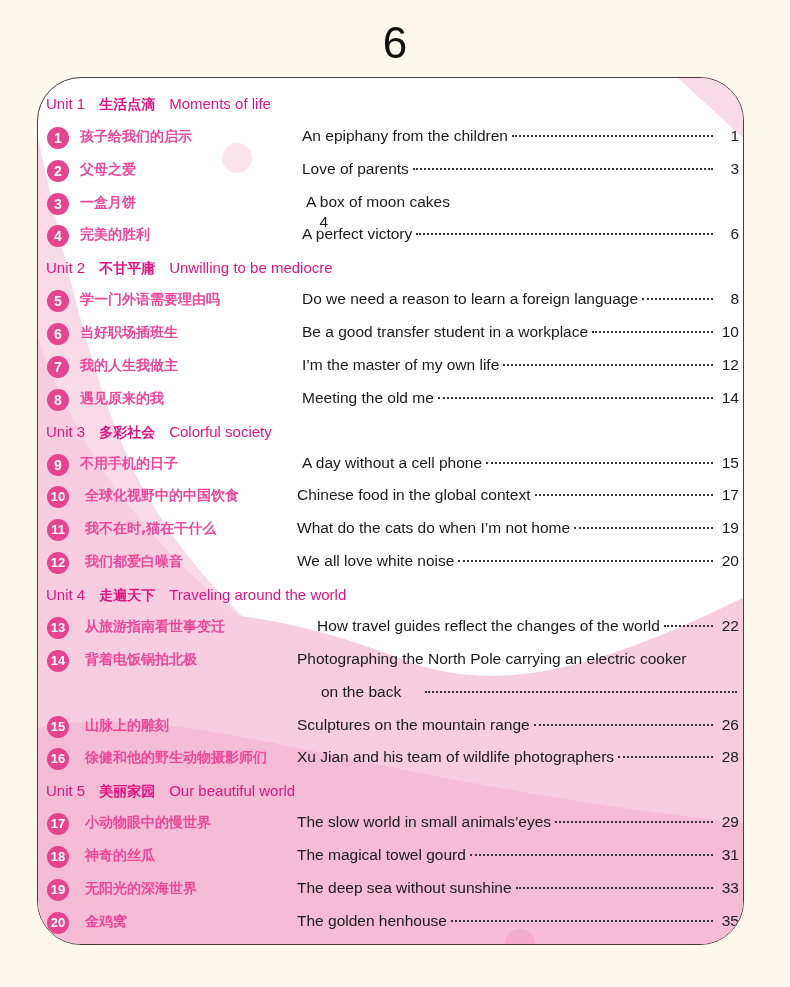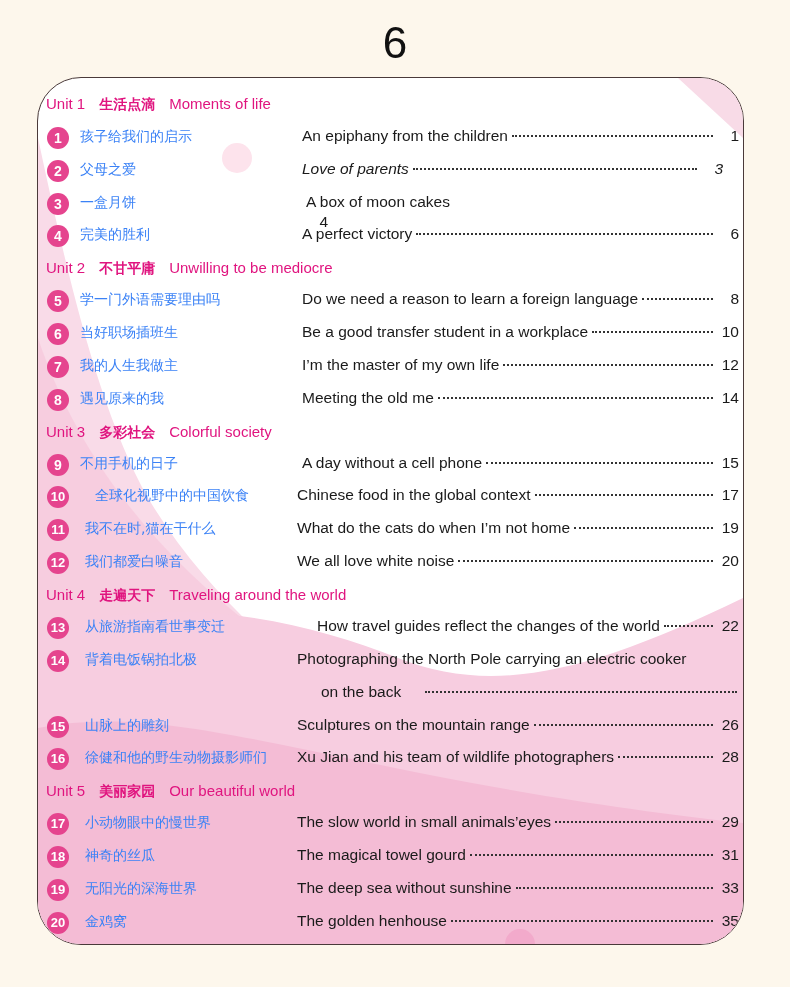--- a/index.html
+++ b/index.html
@@ -36,21 +36,21 @@
   .row { position: absolute; left: 0; width: 705px; height: 26px; }
   .badge {
     position: absolute; left: 9px; top: 2px;
     width: 22px; height: 22px; border-radius: 50%;
     background: #e5448e; color: #fff;
     font-family: "Liberation Sans", sans-serif; font-weight: bold;
     font-size: 14px; line-height: 22px; text-align: center;
   }
   .zh-title {
     position: absolute; top: 3px;
-    font-size: 14px; font-weight: normal; color: #3b82f6;
+    font-size: 14px; font-weight: bold; color: #ec4899;
     white-space: nowrap;
     font-family: "DejaVu Sans", sans-serif;
   }
   .en-line {
     position: absolute; top: 2px; right: 0;
     display: flex; align-items: baseline;
     font-family: "Liberation Sans", sans-serif;
     font-size: 15.5px; color: #1a1a1a;
   }
   .en-title { white-space: nowrap; }
@@ -103,21 +103,21 @@
         <div class="zh-title" style="left: 42px;">孩子给我们的启示</div>
         <div class="en-line" style="left: 264px; right: 4px;">
           <span class="en-title">An epiphany from the children</span>
           <span class="leader"></span>
           <span class="pg">1</span>
         </div>
       </div>
       <div class="row" style="top: 80px;">
         <div class="badge">2</div>
         <div class="zh-title" style="left: 42px;">父母之爱</div>
-        <div class="en-line" style="left: 264px; right: 20px; font-style: italic;">
+        <div class="en-line" style="left: 264px; right: 4px;">
           <span class="en-title">Love of parents</span>
           <span class="leader"></span>
           <span class="pg">3</span>
         </div>
       </div>
       <div class="row" style="top: 113px;">
         <div class="badge">3</div>
         <div class="zh-title" style="left: 42px;">一盒月饼</div>
         <div class="en-line" style="left: 264px; right: 4px; flex-direction: column;">
           <span class="en-title">A box of moon cakes</span>
@@ -174,21 +174,21 @@
         <div class="badge">9</div>
         <div class="zh-title" style="left: 42px;">不用手机的日子</div>
         <div class="en-line" style="left: 264px; right: 4px;">
           <span class="en-title">A day without a cell phone</span>
           <span class="leader"></span>
           <span class="pg">15</span>
         </div>
       </div>
       <div class="row" style="top: 406px;">
         <div class="badge" style="font-size: 13px;">10</div>
-        <div class="zh-title" style="left: 57px;">全球化视野中的中国饮食</div>
+        <div class="zh-title" style="left: 47px;">全球化视野中的中国饮食</div>
         <div class="en-line" style="left: 259px; right: 4px;">
           <span class="en-title">Chinese food in the global context</span>
           <span class="leader"></span>
           <span class="pg">17</span>
         </div>
       </div>
       <div class="row" style="top: 439px;">
         <div class="badge" style="font-size: 13px;">11</div>
         <div class="zh-title" style="left: 47px;">我不在时,猫在干什么</div>
         <div class="en-line" style="left: 259px; right: 4px;">

